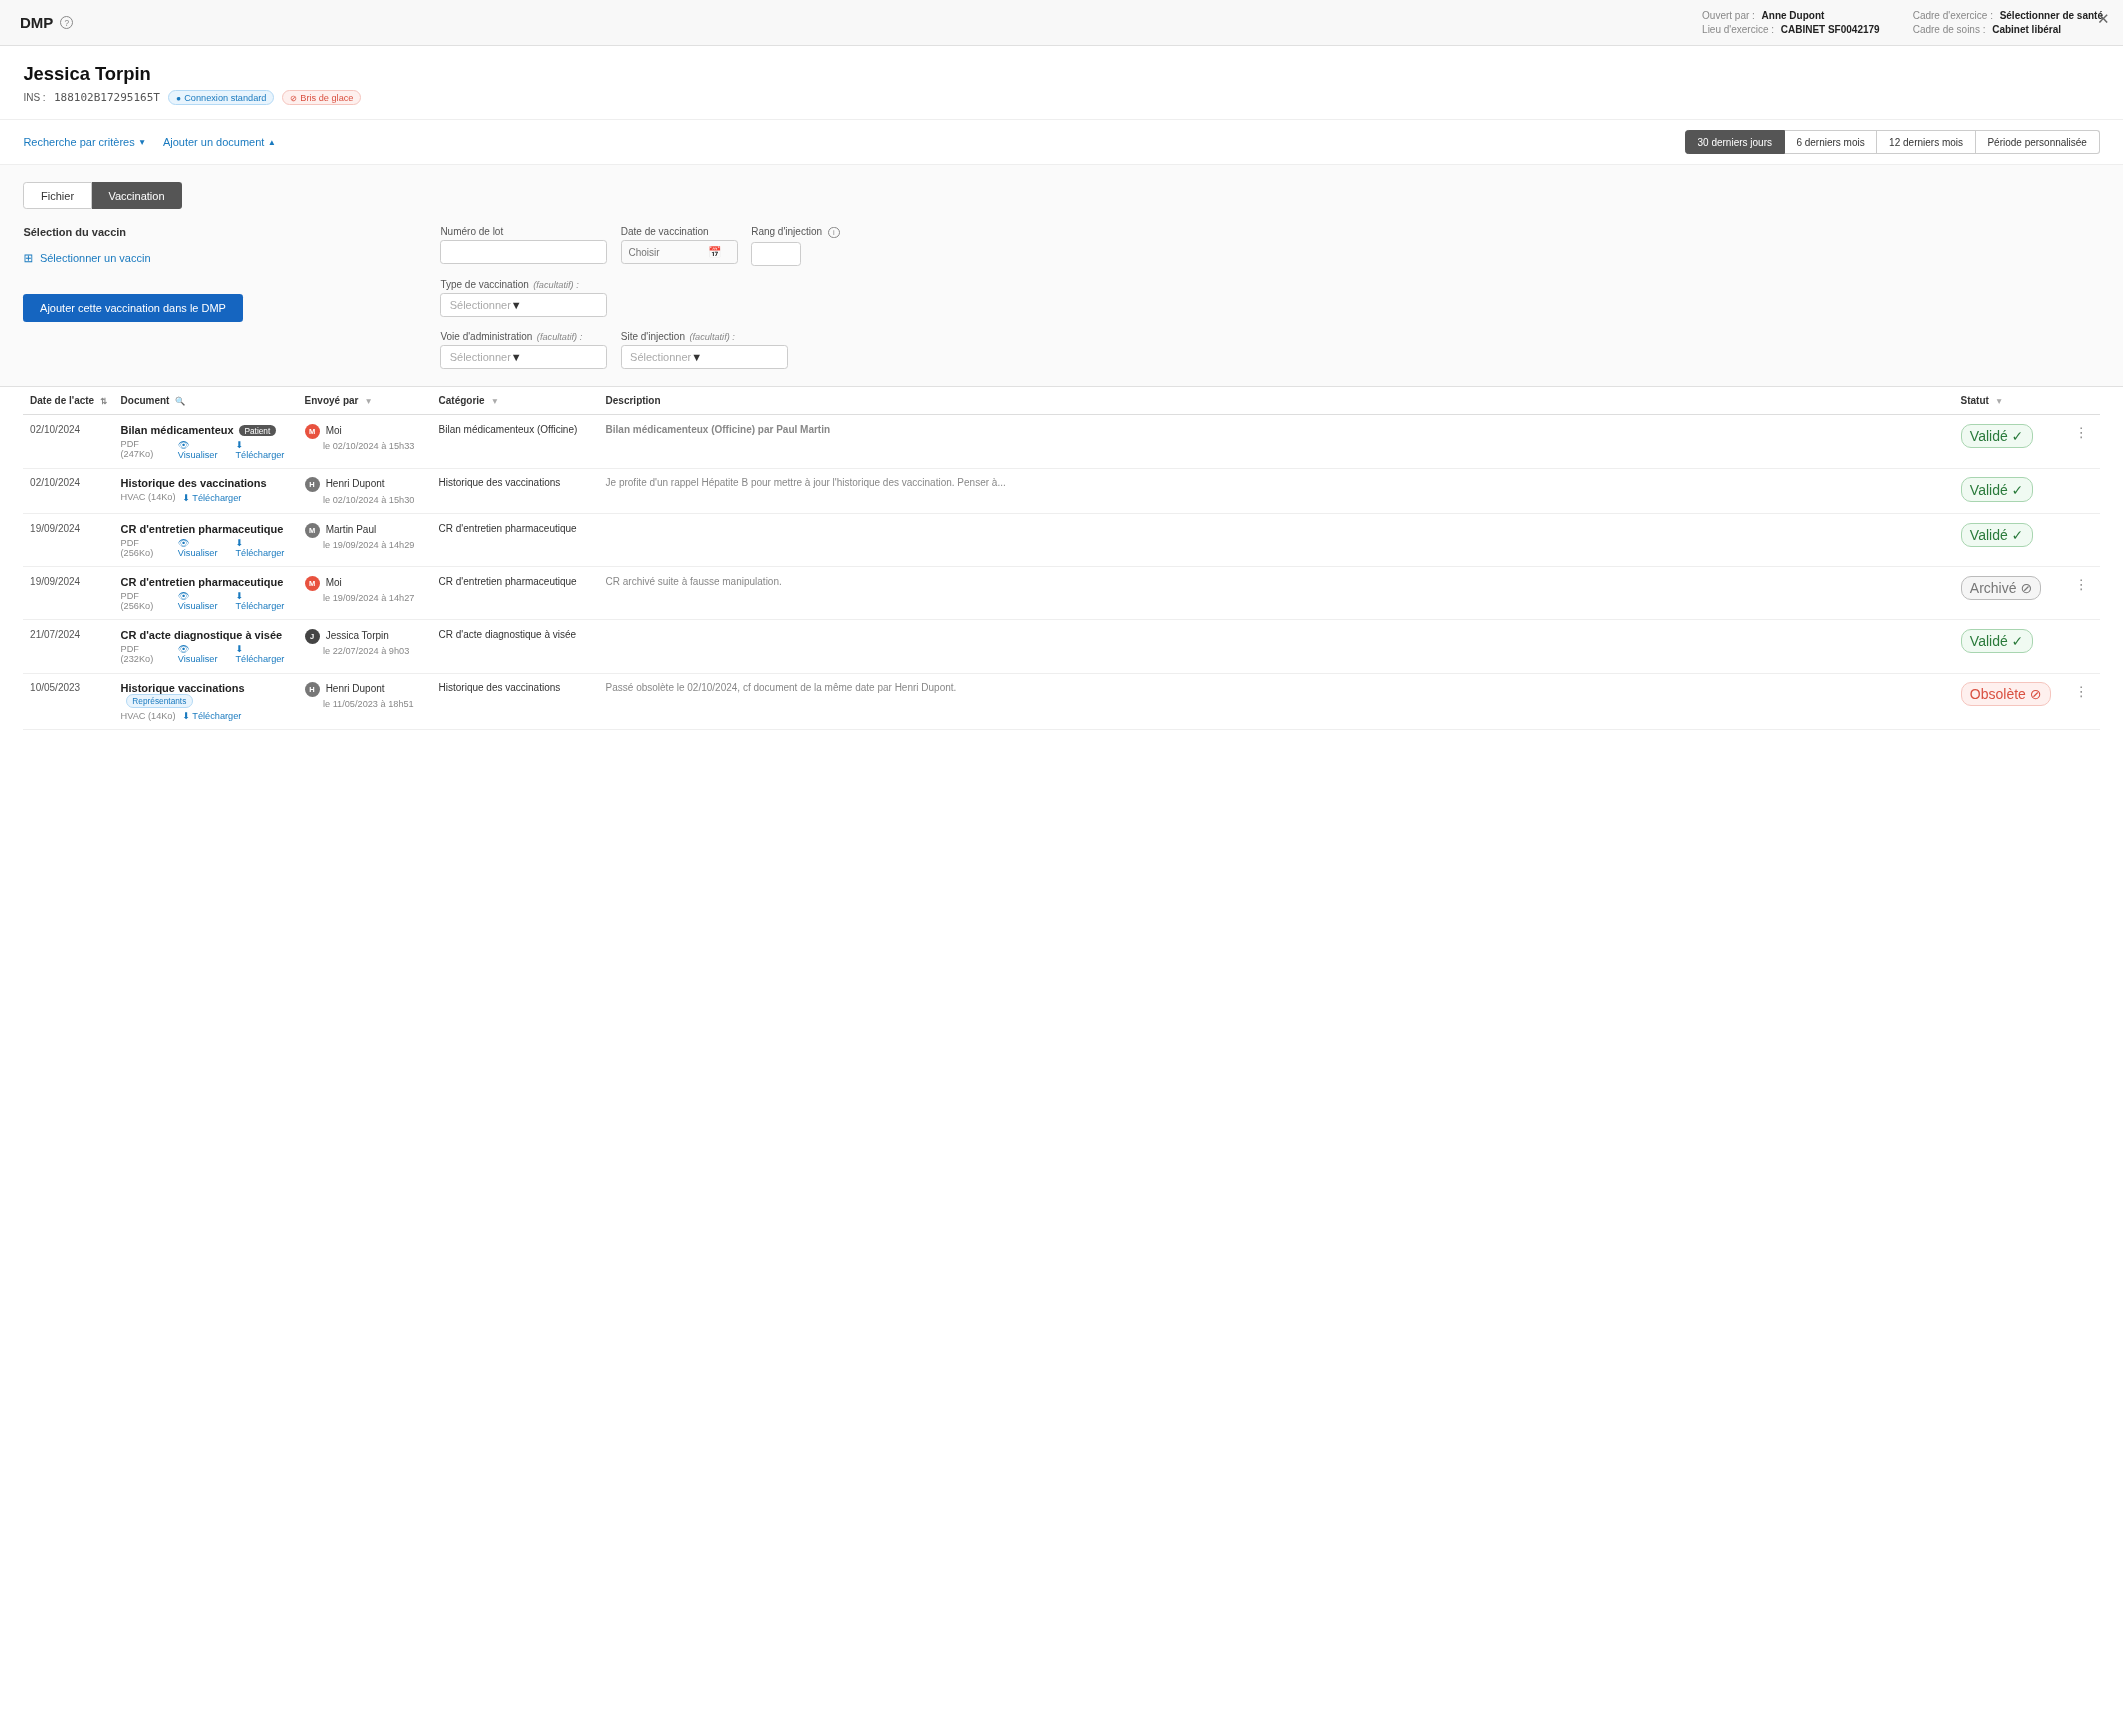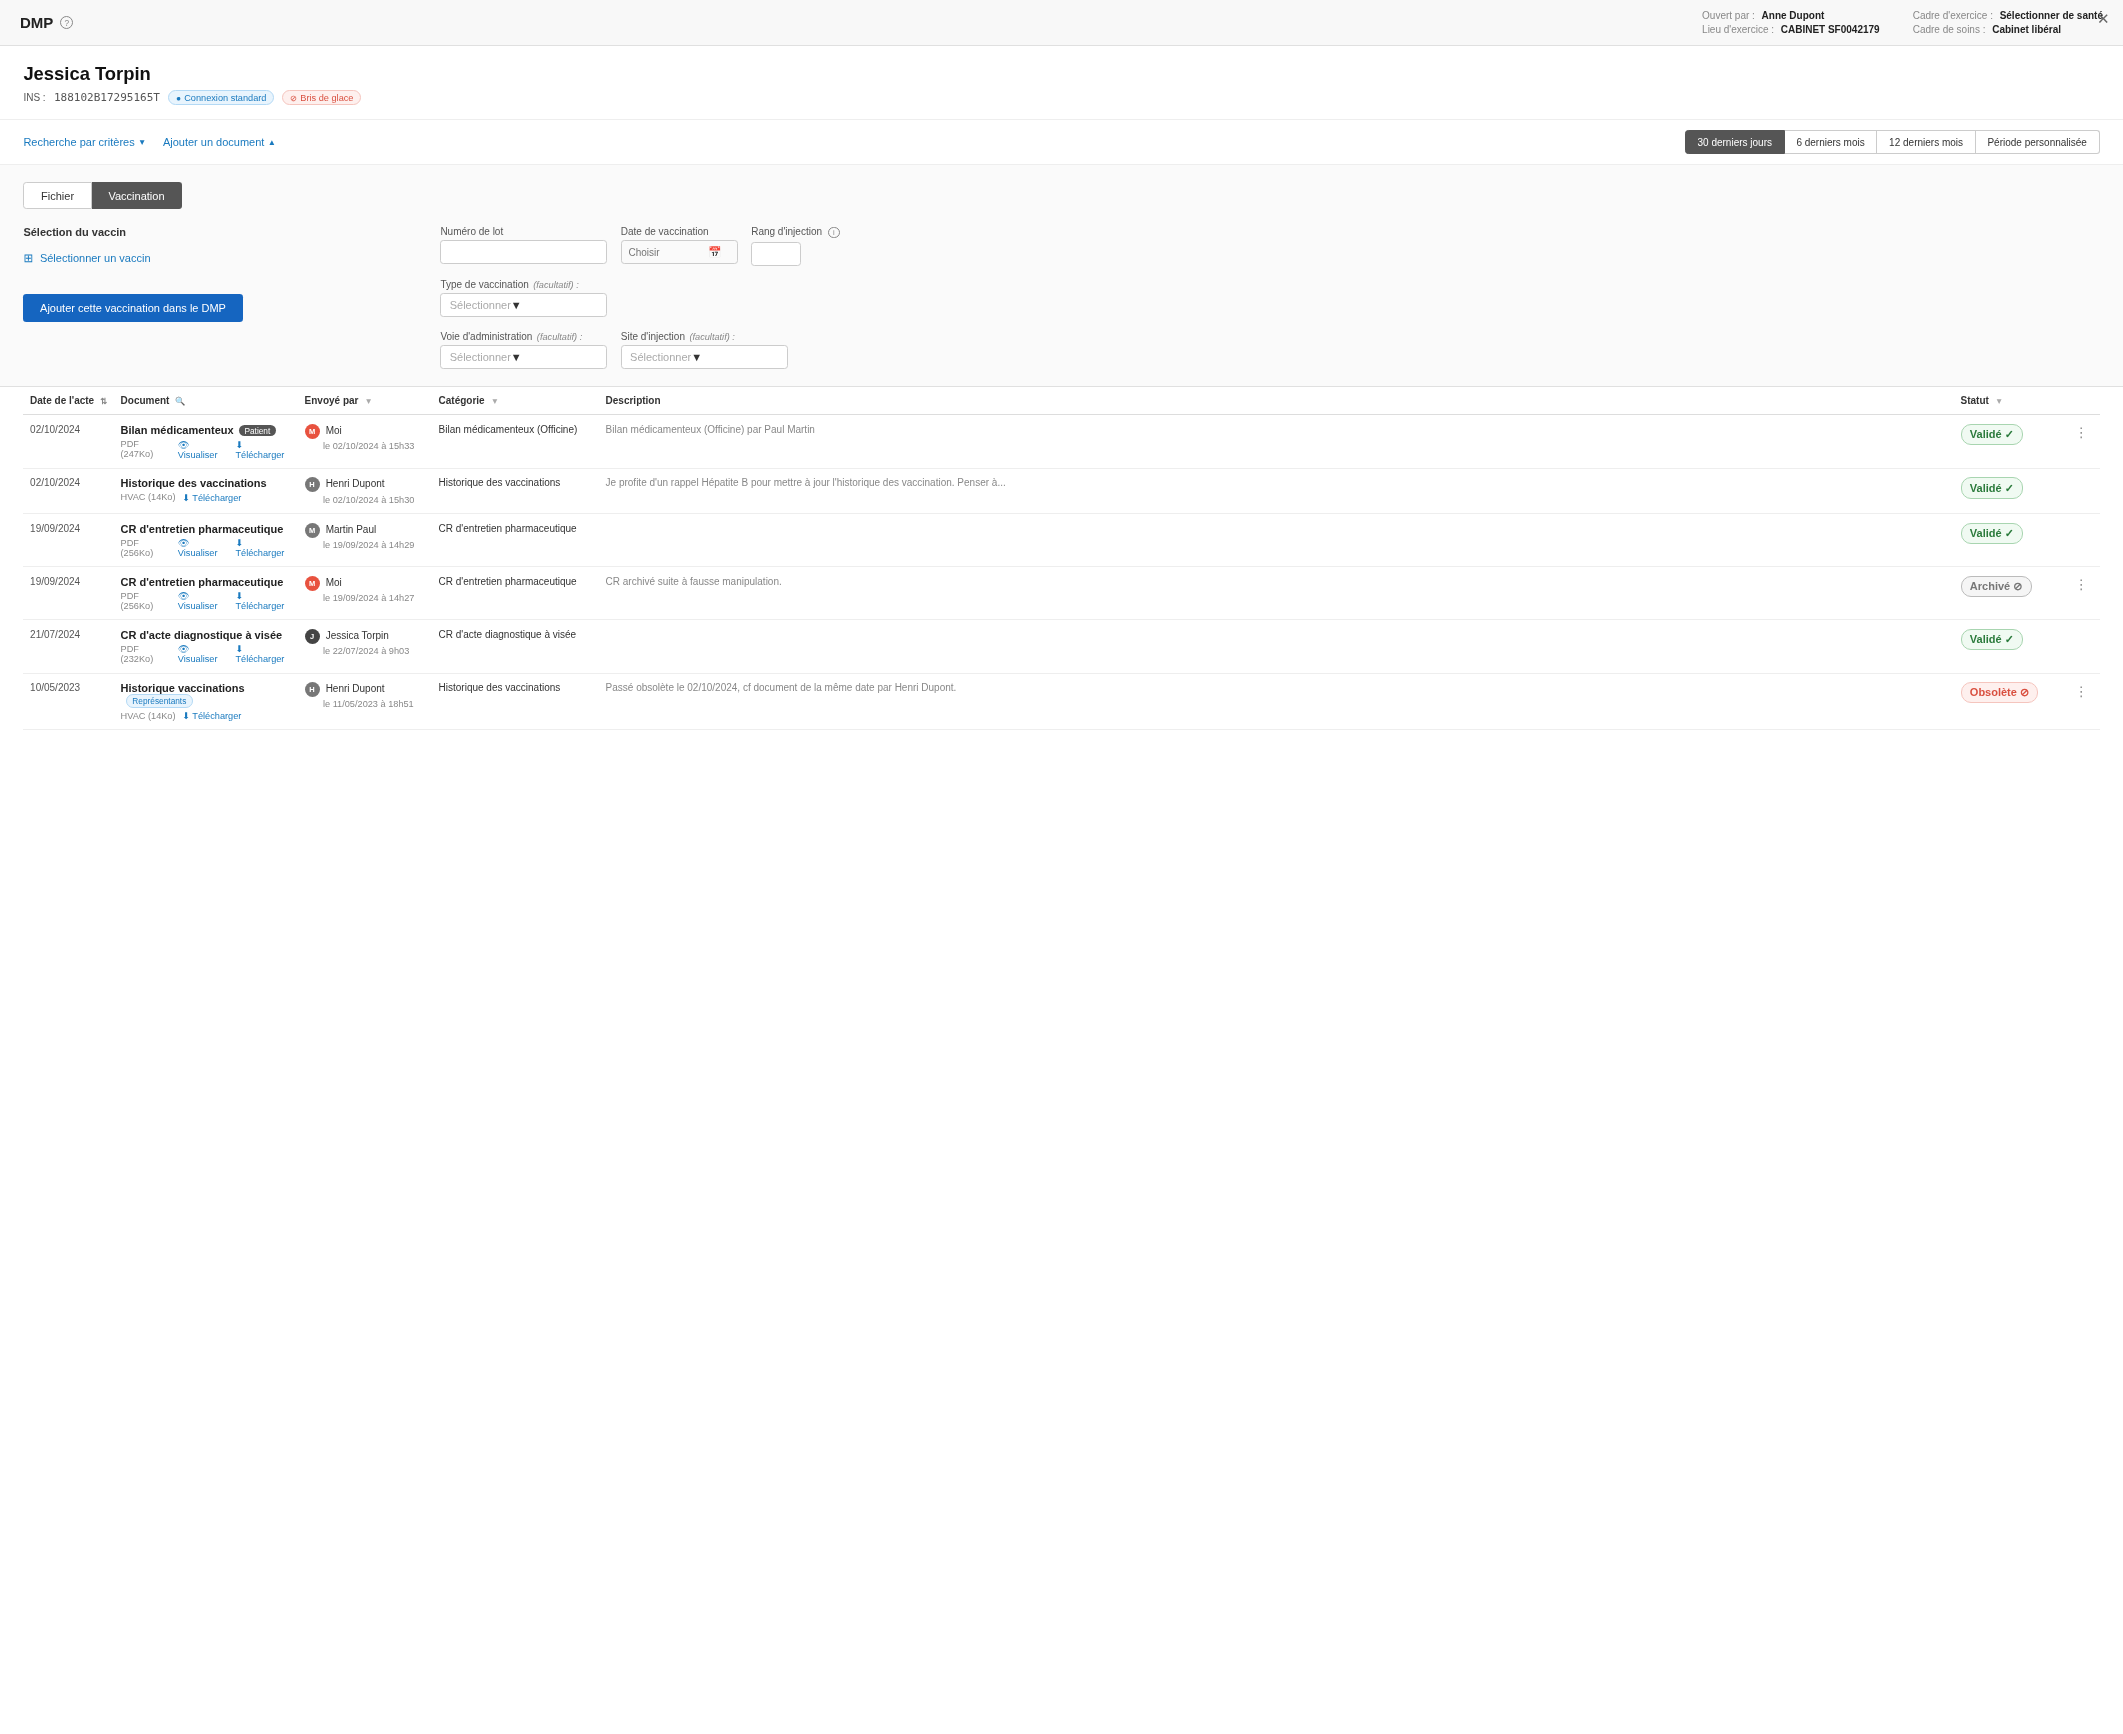--- a/index.html
+++ b/index.html
@@ -87,21 +87,21 @@
     .filter-icon { display: inline-block; margin-left: 3.3px; font-size: 8.3px; color: #aaa; cursor: pointer; }
     .data-table td { padding: 8.3px 6.7px; border-bottom: 0.8px solid #eee; vertical-align: top; font-size: 10px; }
     
     .doc-title { font-weight: 600; font-size: 11px; color: #222; margin-bottom: 1.7px; }
     .doc-meta { font-size: 9.2px; color: #888; display: flex; align-items: center; gap: 6.7px; margin-top: 2.5px; }
     .doc-link { color: #1a7abf; text-decoration: none; cursor: pointer; font-size: 9.2px; }
     .sender-name { font-weight: 500; color: #333; }
     .sender-date { font-size: 9.2px; color: #888; }
     .sender-icon { width: 15px; height: 15px; border-radius: 50%; background: #e8523f; display: inline-flex; align-items: center; justify-content: center; color: white; font-size: 7.5px; font-weight: 700; margin-right: 3.3px; vertical-align: middle; }
     
-    .status-badge { display: inline-flex; align-items: center; gap: 3.3px; padding: 3.3px 8.3px; border-radius: 10px; font-size: 11px; font-weight: 700; border: 0.8px solid; white-space: nowrap; text-align: right; }
+    .status-badge { display: inline-flex; align-items: center; gap: 3.3px; padding: 3.3px 8.3px; border-radius: 10px; font-size: 14px; font-weight: 400; border: 0.8px solid; white-space: nowrap; text-align: right; }
     .status-valide { color: #2a7a3b; border-color: #a8d5b0; background: #f0faf2; }
     .status-archive { color: #777; border-color: #bbb; background: #f5f5f5; }
     .status-obsolete { color: #d95040; border-color: #f5c5be; background: #fef0ee; }
     
     .badge-tag { display: inline-flex; align-items: center; padding: 0.8px 5.8px; border-radius: 8.3px; font-size: 8.3px; font-weight: 500; margin-left: 5px; }
     .badge-patient { background: #555; color: white; }
     .badge-representants { background: #e8f4fd; color: #1a7abf; border: 0.8px solid #b3d9f5; }
     
     .action-btn { background: none; border: none; cursor: pointer; color: #888; padding: 1.7px 5px; font-size: 13.4px; border-radius: 3.3px; }
     
@@ -310,21 +310,21 @@
             <td>
       <div>
         <div>
           <span class="sender-icon" style="background:#e8523f">M</span>
           <span class="sender-name">Moi</span>
         </div>
         <div class="sender-date" style="margin-top:2.5px;margin-left:18.4px;">le 02/10/2024 à 15h33</div>
       </div>
             </td>
             <td>Bilan médicamenteux (Officine)</td>
-            <td style="color: rgb(136, 136, 136); font-size: 10px;">Bilan médicamenteux (Officine) par Paul Martin</td>
+            <td style="color: rgb(136, 136, 136); font-size: 10px; font-weight: bold;">Bilan médicamenteux (Officine) par Paul Martin</td>
             <td><span class="status-badge status-valide">Validé ✓</span></td>
             <td><button class="action-btn">⋮</button></td>
           </tr>
           <tr>
             <td style="color: rgb(85, 85, 85); font-weight: 500;">02/10/2024</td>
             <td>
               <div class="doc-title">Historique des vaccinations</div>
               <div class="doc-meta">
                 <span>HVAC (14Ko)</span>
                 <span class="doc-link">⬇ Télécharger</span>

